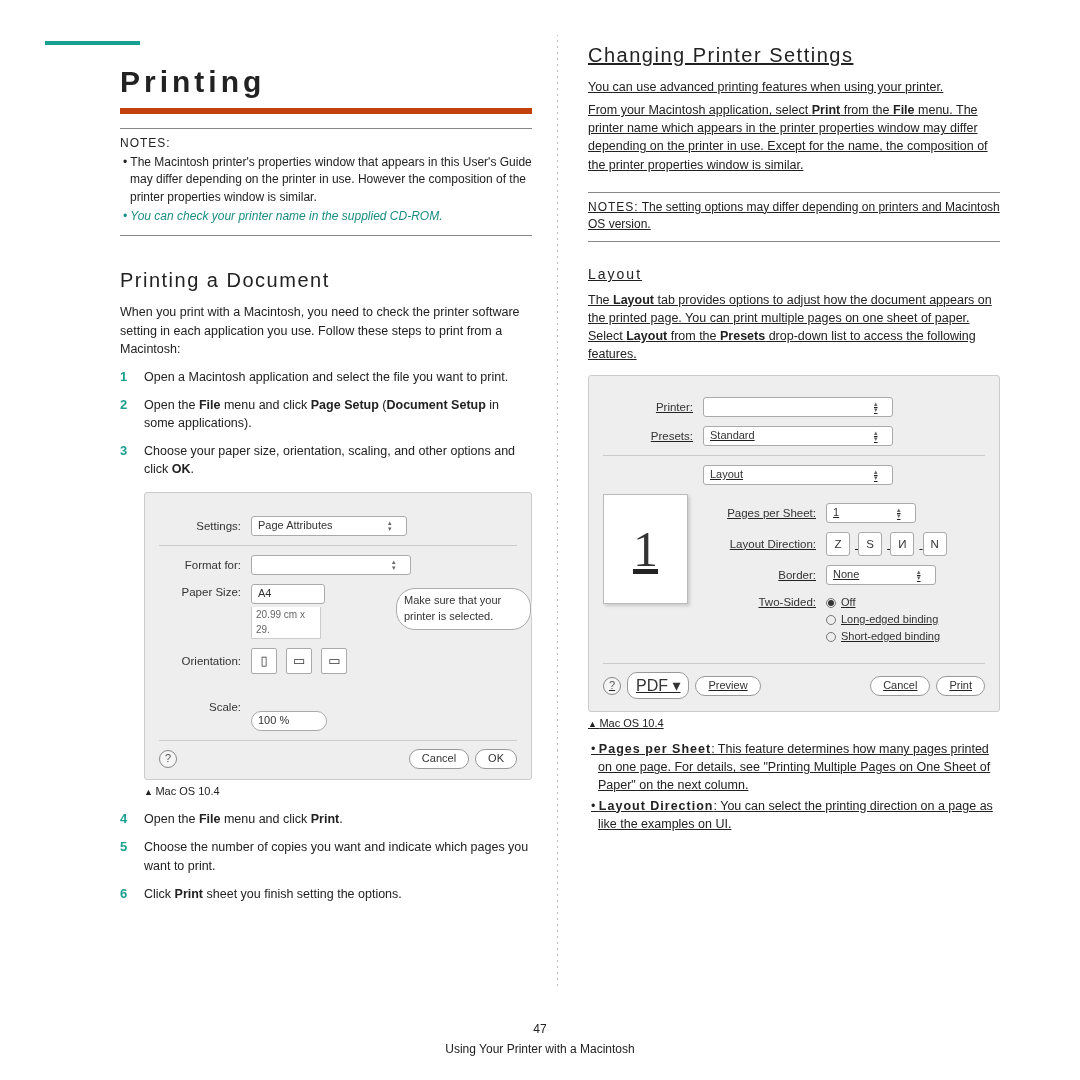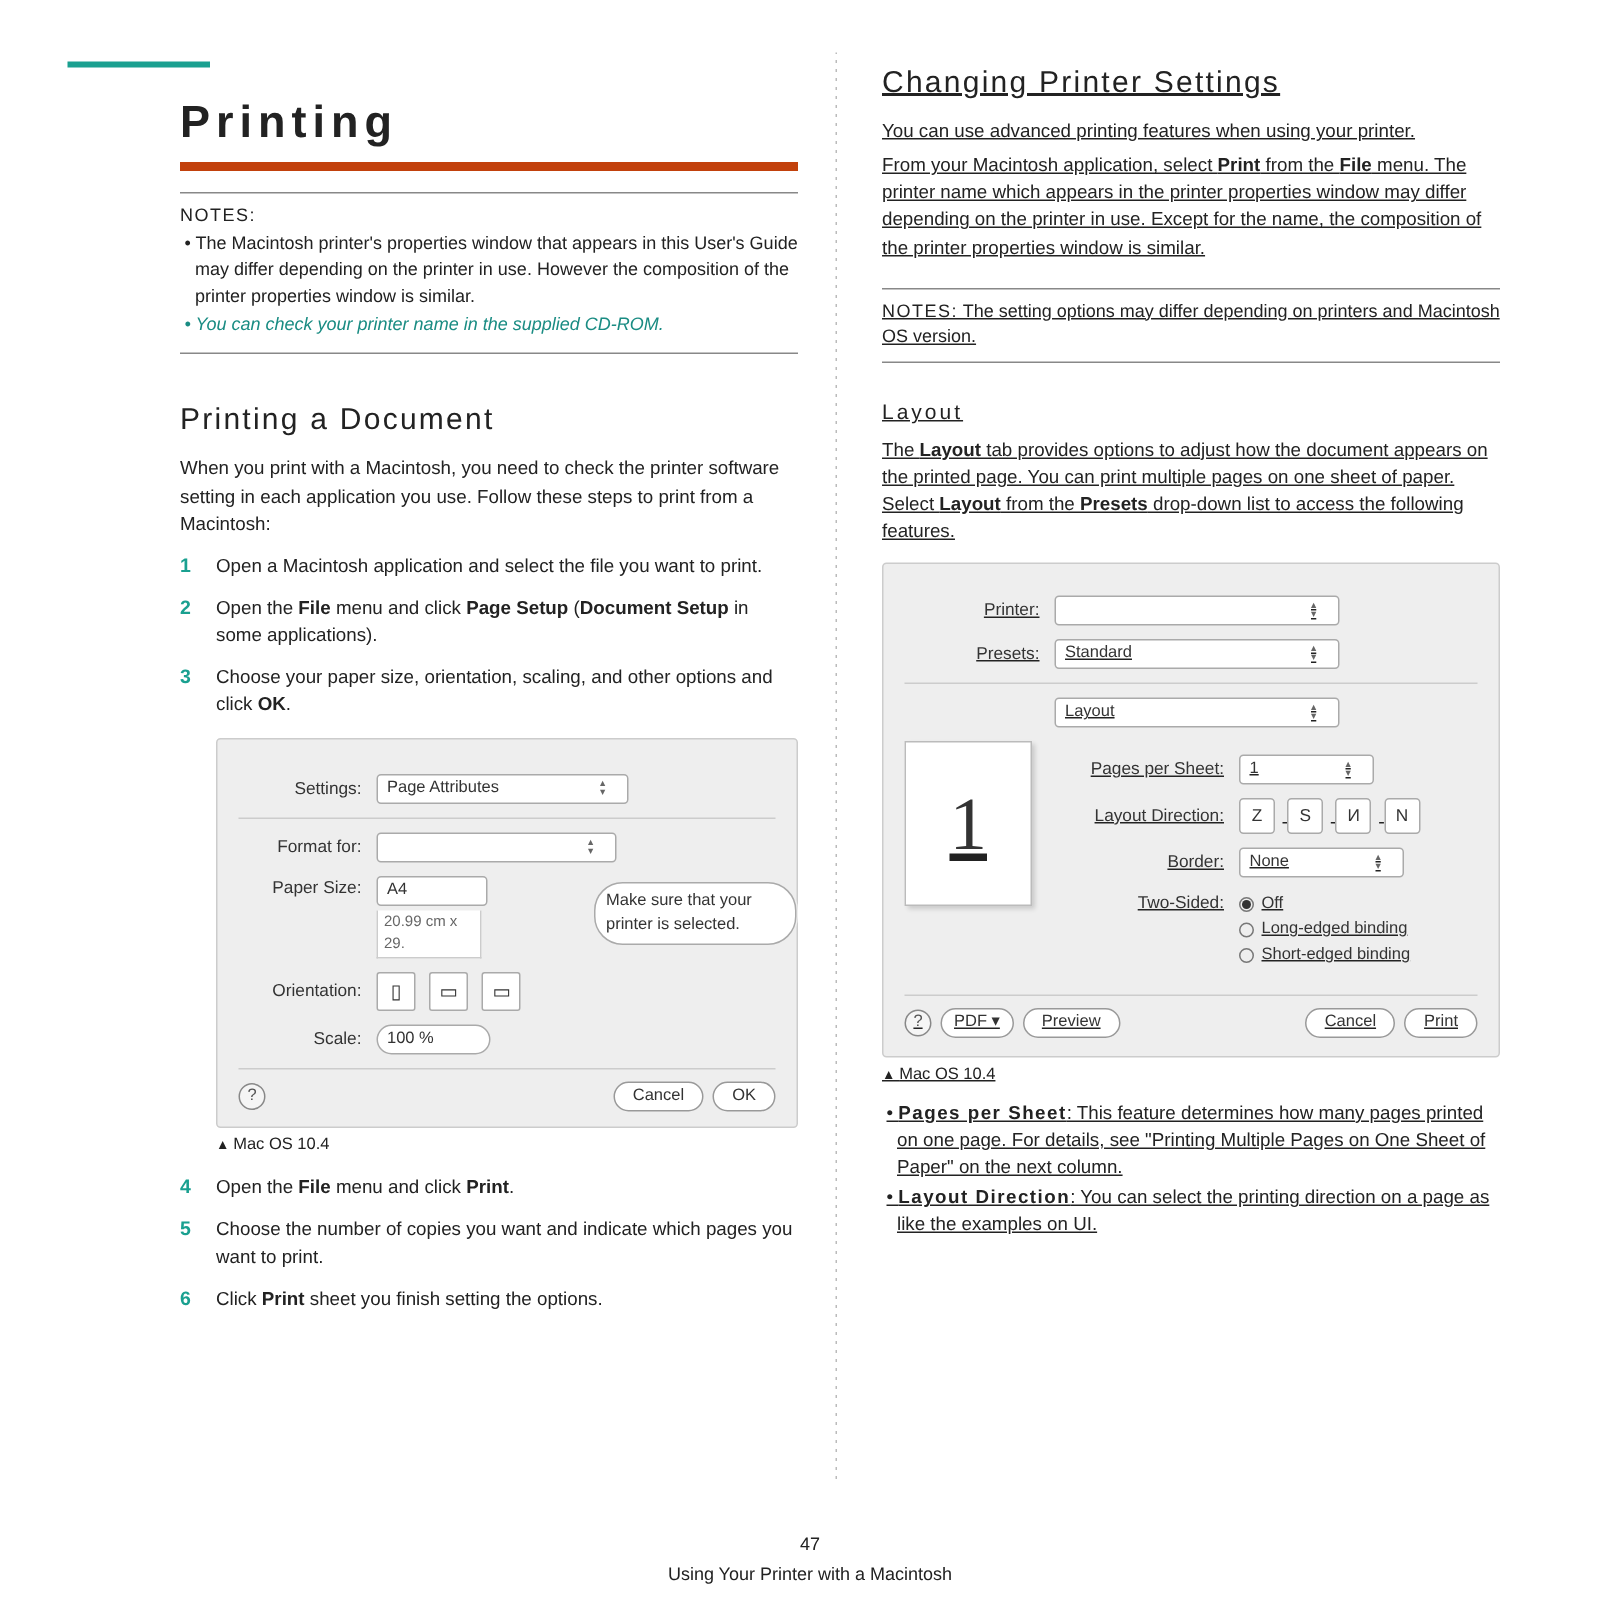--- a/index.html
+++ b/index.html
@@ -149,21 +149,21 @@
   .dir-btn {
     width: 24px; height: 24px; background: #fff; border: 1px solid #aaa;
     border-radius: 3px; display: inline-flex; align-items: center; justify-content: center;
     margin-right: 5px;
   }
   .radio-row { display: flex; align-items: center; margin: 1px 0; font-size: 11px; }
   .radio { width: 10px; height: 10px; border: 1px solid #777; border-radius: 50%; margin-right: 5px; display: inline-block; }
   .radio.sel::after { content: ""; display: block; width: 6px; height: 6px; background: #333; border-radius: 50%; margin: 1px; }
   .pdf-btn {
     background: #fff; border: 1px solid #999; border-radius: 10px;
-    padding: 1px 8px; font-size: 11px; margin-left: 6px; display: inline-flex; align-items: center;
+    padding: 1px 8px; font-size: 16px; margin-left: 6px; display: inline-flex; align-items: center;
   }
 </style>
 </head>
 <body>
 
 <div class="accent-bar"></div>
 
 <div class="page">
 
   <div class="col col-left">
@@ -183,21 +183,21 @@
       <li>
         <span>Open the </span><span class="strong">File</span><span> menu and click </span><span class="strong">Page Setup</span><span> (</span><span class="strong">Document Setup</span><span> in some applications).</span>
       </li>
       <li>
         <span>Choose your paper size, orientation, scaling, and other options and click </span><span class="strong">OK</span><span>.</span>
 
         
         <div class="dialog" style="margin-top:14px;">
           <div class="dlg-row">
             <div class="dlg-label">Settings:</div>
-            <div class="dlg-select" style="width:168px;">
+            <div class="dlg-select" style="width:156px;">
               <span>Page Attributes</span>
               <span class="sel-arrow">▴<br>▾</span>
             </div>
           </div>
           <hr class="dlg-hr">
           <div class="dlg-row">
             <div class="dlg-label">Format for:</div>
             <div class="dlg-select" style="width:160px;">
               <span></span>
               <span class="sel-arrow">▴<br>▾</span>
@@ -216,21 +216,21 @@
           <div class="dlg-row">
             <div class="dlg-label">Orientation:</div>
             <div>
               <span class="orient-btn">▯</span>
               <span class="orient-btn">▭</span>
               <span class="orient-btn">▭</span>
             </div>
           </div>
           <div class="dlg-row">
             <div class="dlg-label">Scale:</div>
-            <div class="dlg-select" style="width:76px;border-radius:10px;">
+            <div class="dlg-select" style="width:76px;border-radius:10px;margin-top:28px;">
               <span>100 %</span>
             </div>
           </div>
           <hr class="dlg-hr">
           <div class="dlg-bottom">
             <span class="help-btn">?</span>
             <span class="spacer"></span>
             <span class="mac-btn">Cancel</span>
             <span class="mac-btn">OK</span>
           </div>

